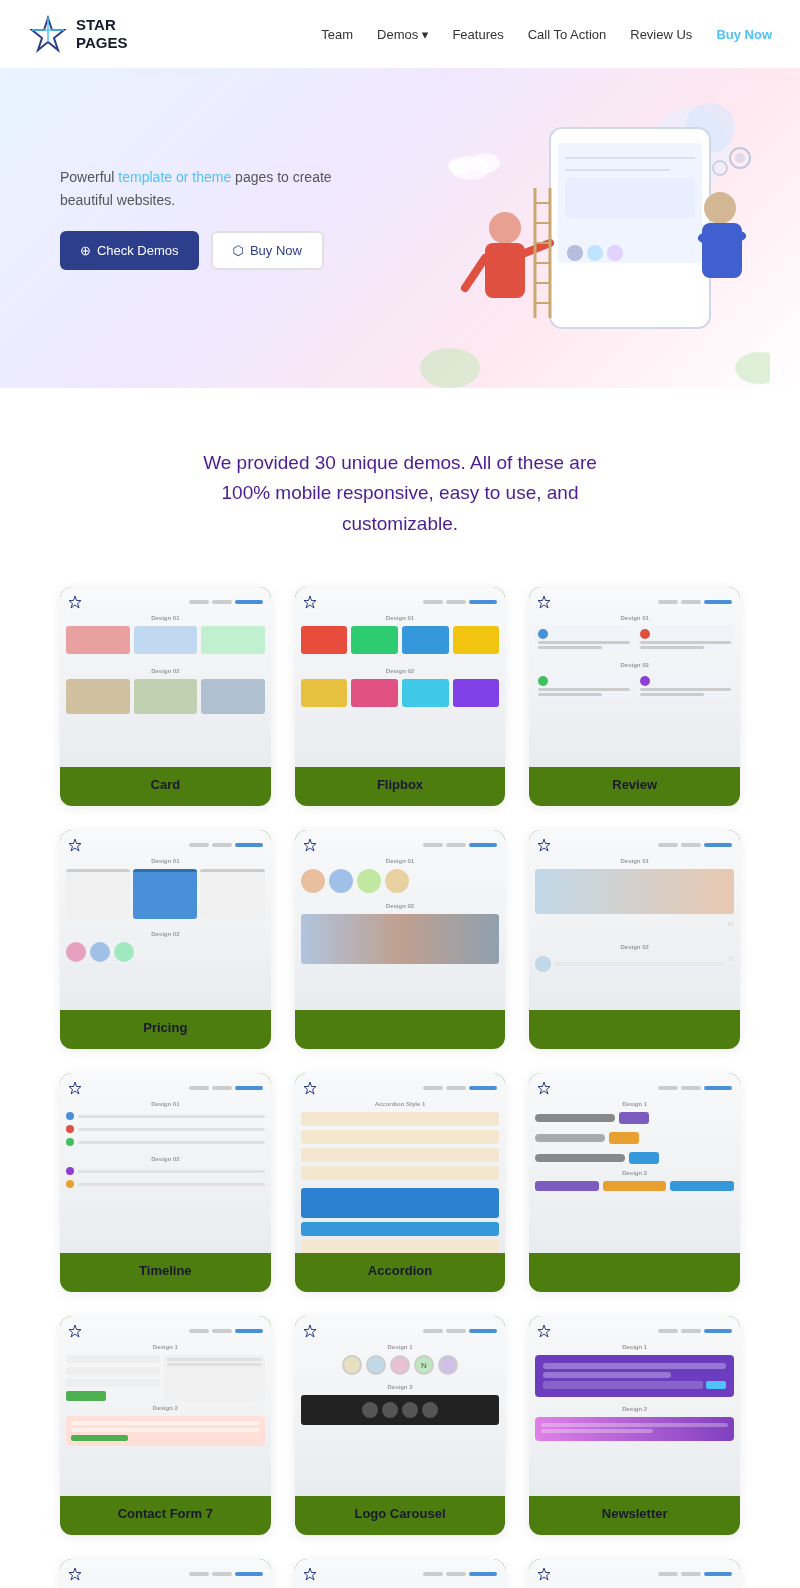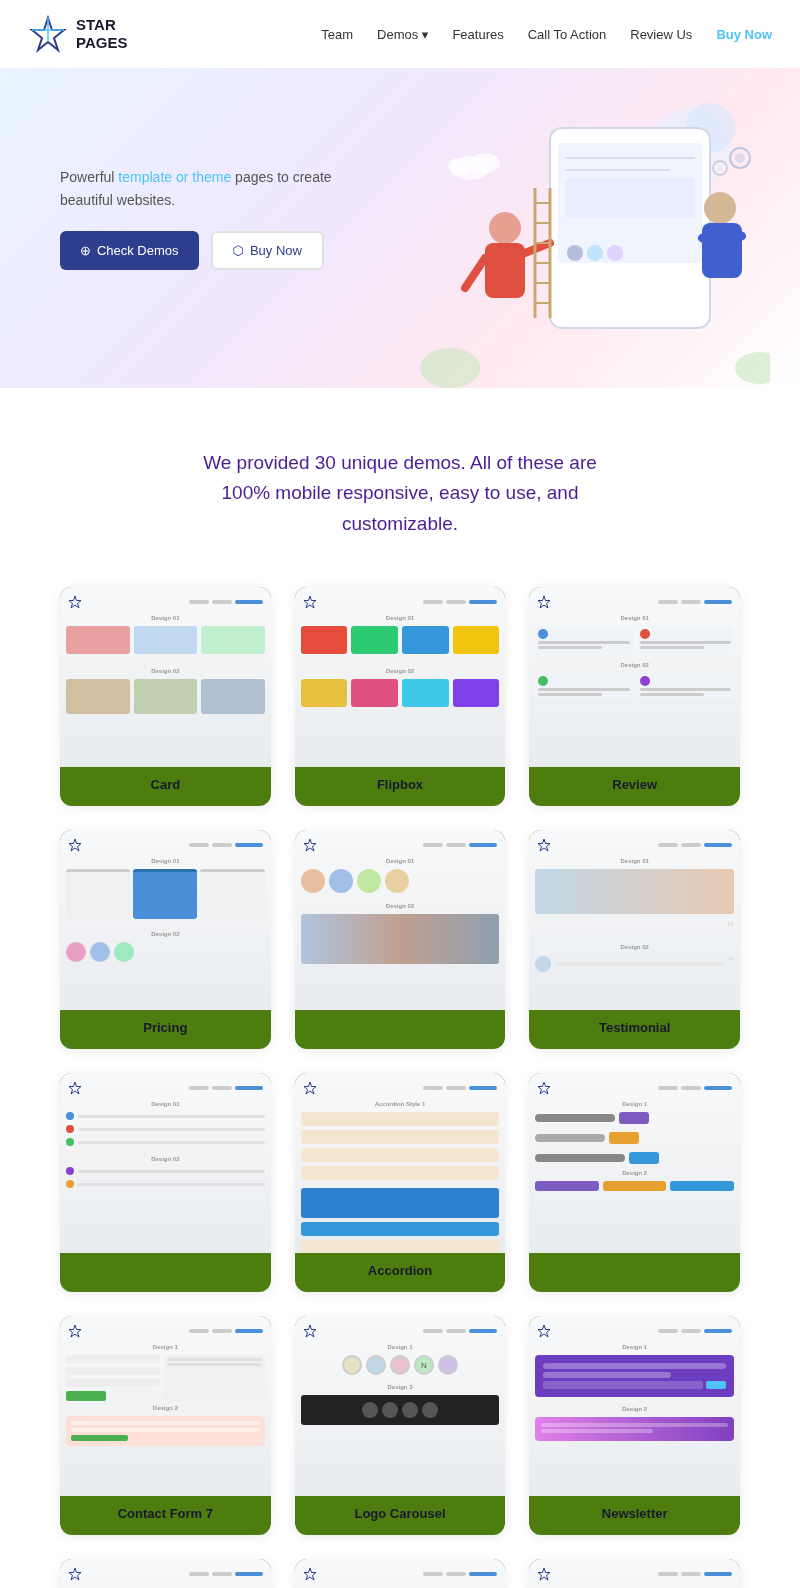--- a/index.html
+++ b/index.html
@@ -440,21 +440,20 @@
             <div style="text-align:right; color:#ddd; font-size:18px;">"</div>
           </div>
           <div class="thumb-section-label" style="margin-top:4px;">Design 02</div>
           <div style="display:flex; gap:4px; align-items:center;">
             <div style="width:16px;height:16px;border-radius:50%;background:#c0d8e8;"></div>
             <div style="flex:1; height:4px; background:#e8e8e8; border-radius:2px;"></div>
             <div style="font-size:16px; color:#ddd;">"</div>
           </div>
         </div>
       </div>
-      <div class="demo-label">Testimonial</div>
     </div>
 
     <div class="demo-card">
       <div class="demo-thumb">
         <div class="demo-thumb-inner">
           <div class="thumb-header">
             <svg width="14" height="14" viewBox="0 0 14 14">
                 <polygon points="7,1 8.5,5.5 13,5.5 9.5,8.5 11,13 7,10 3,13 4.5,8.5 1,5.5 5.5,5.5" fill="none" stroke="#2c3e8c" stroke-width="1"></polygon>
               </svg>
             <div class="thumb-nav-items">
@@ -484,20 +483,21 @@
                 <div class="dot" style="background:#9040d0;"></div>
                 <div class="bar"></div>
               </div>
             <div class="line">
                 <div class="dot" style="background:#e8a030;"></div>
                 <div class="bar"></div>
               </div>
           </div>
         </div>
       </div>
+      <div class="demo-label">Timeline</div>
     </div>
 
     <div class="demo-card">
       <div class="demo-thumb">
         <div class="demo-thumb-inner">
           <div class="thumb-header">
             <svg width="14" height="14" viewBox="0 0 14 14">
                 <polygon points="7,1 8.5,5.5 13,5.5 9.5,8.5 11,13 7,10 3,13 4.5,8.5 1,5.5 5.5,5.5" fill="none" stroke="#2c3e8c" stroke-width="1"></polygon>
               </svg>
             <div class="thumb-nav-items">

